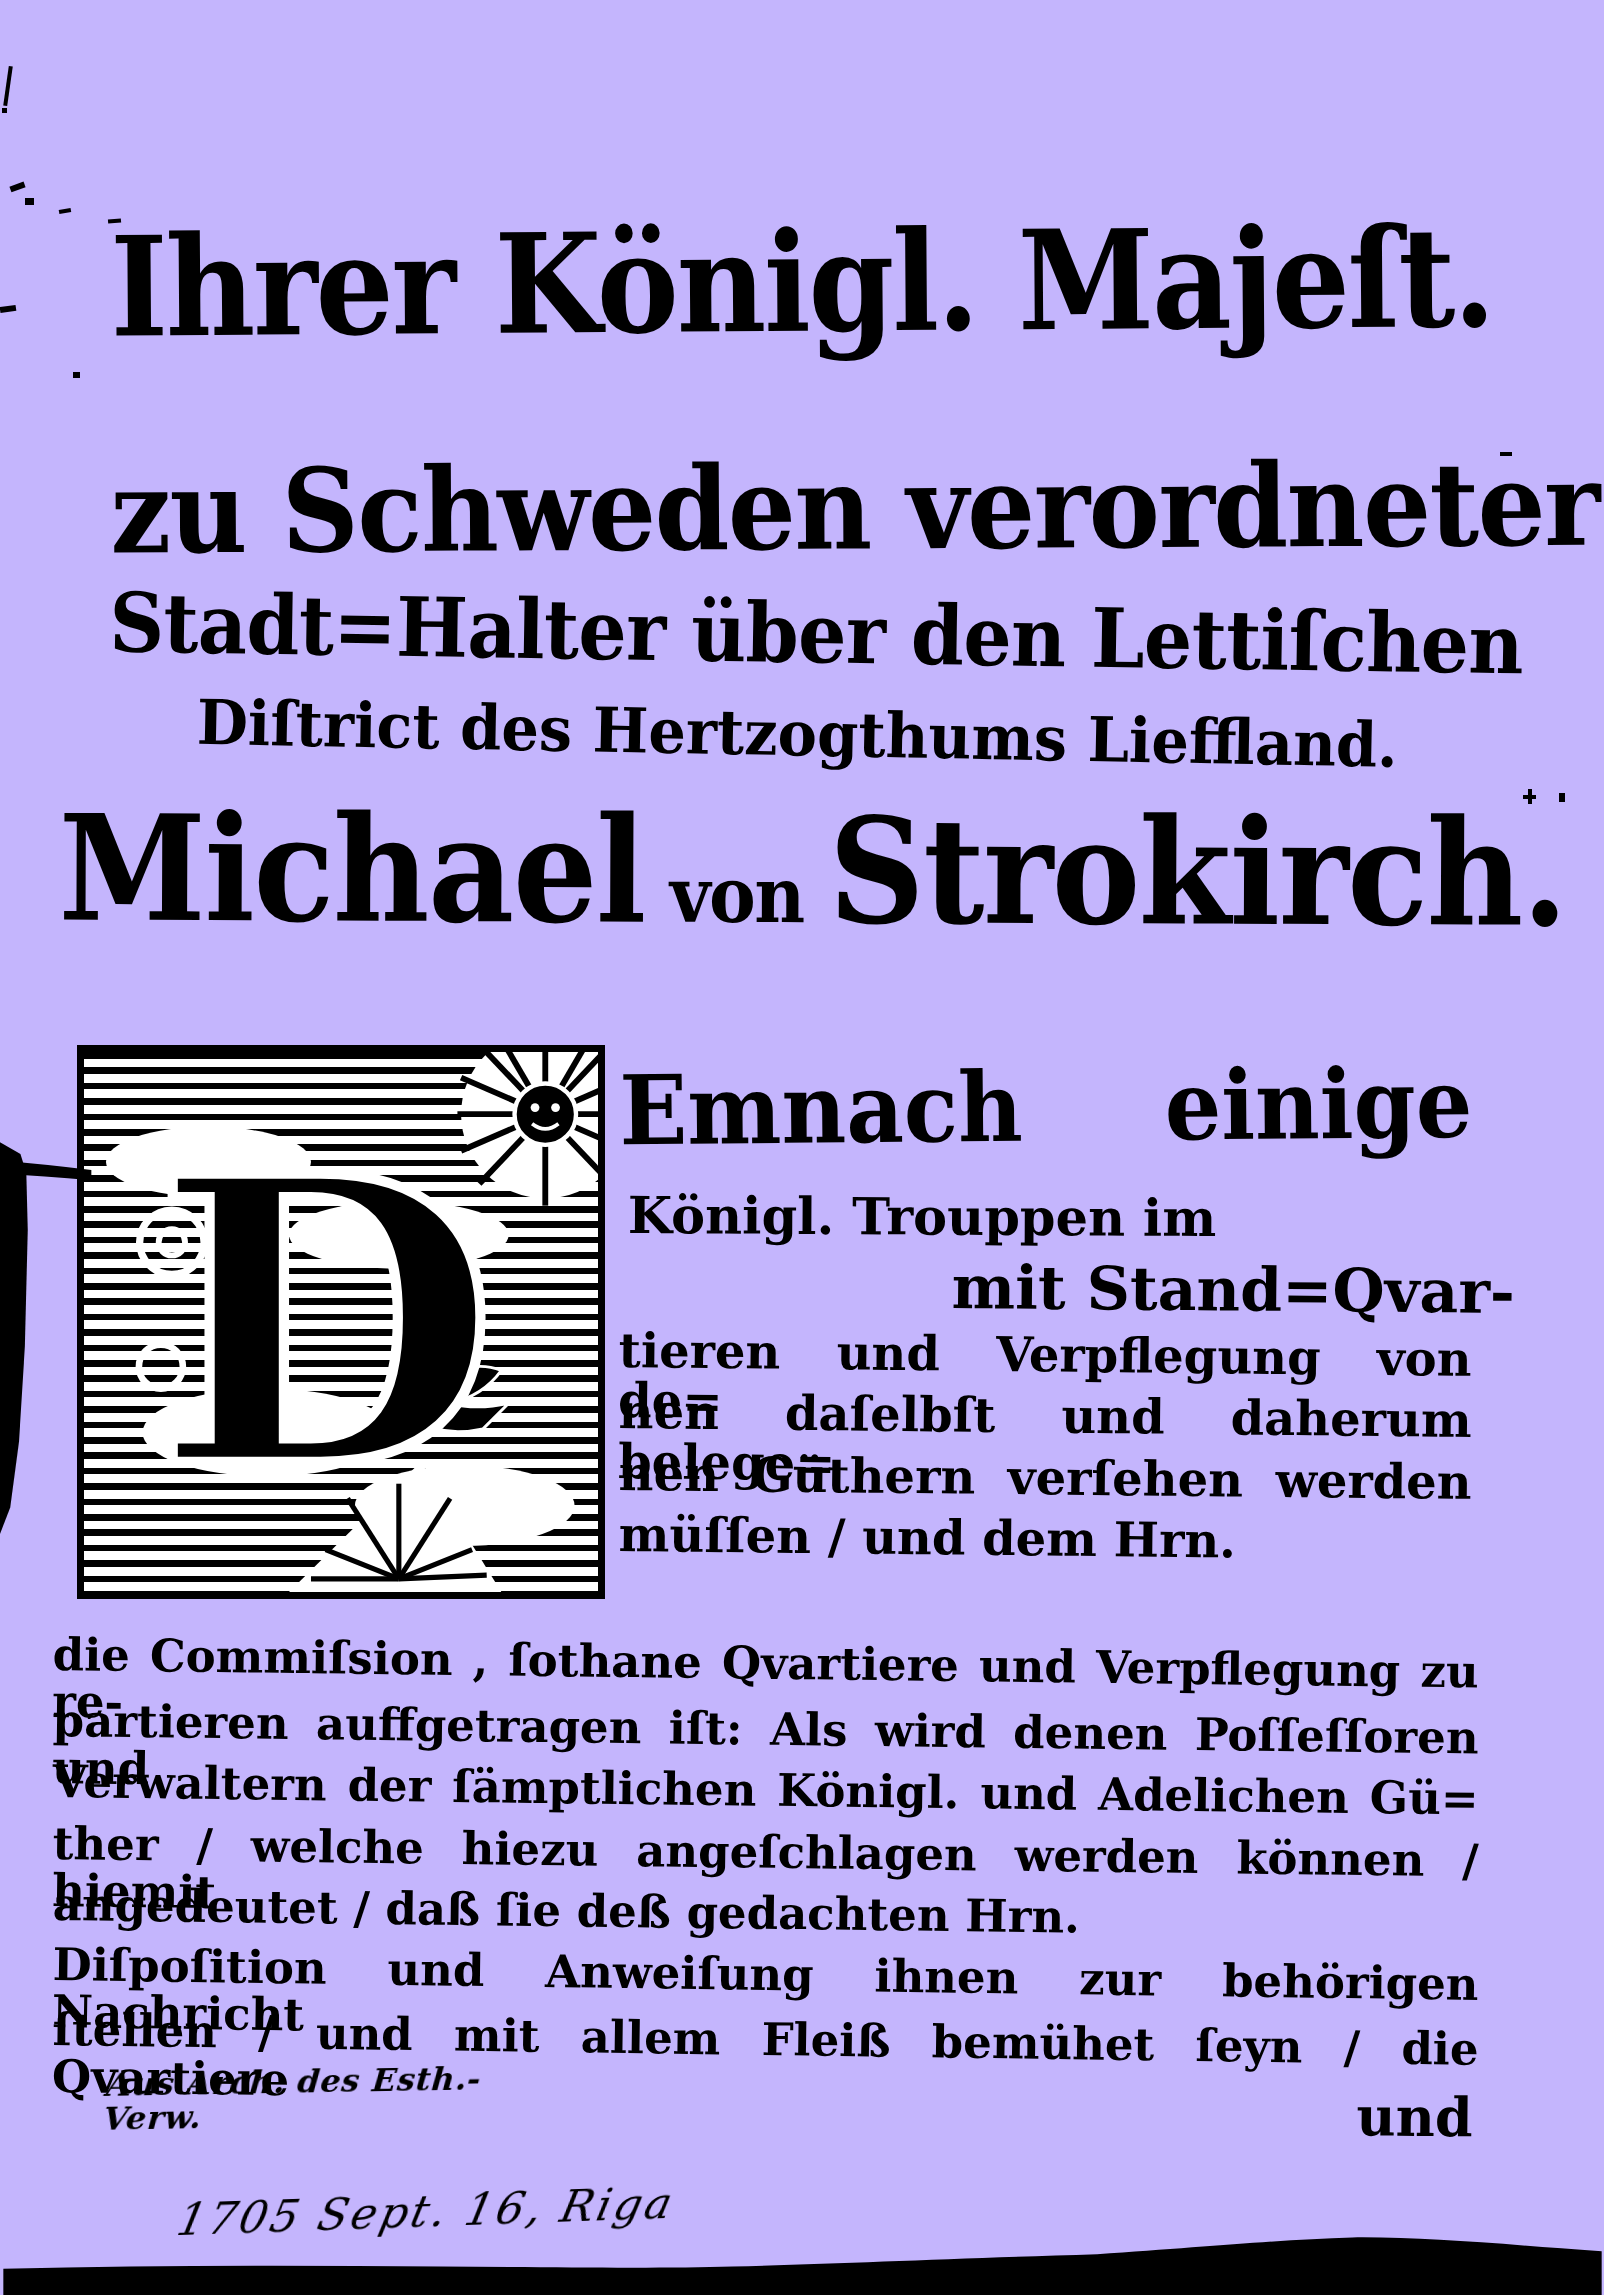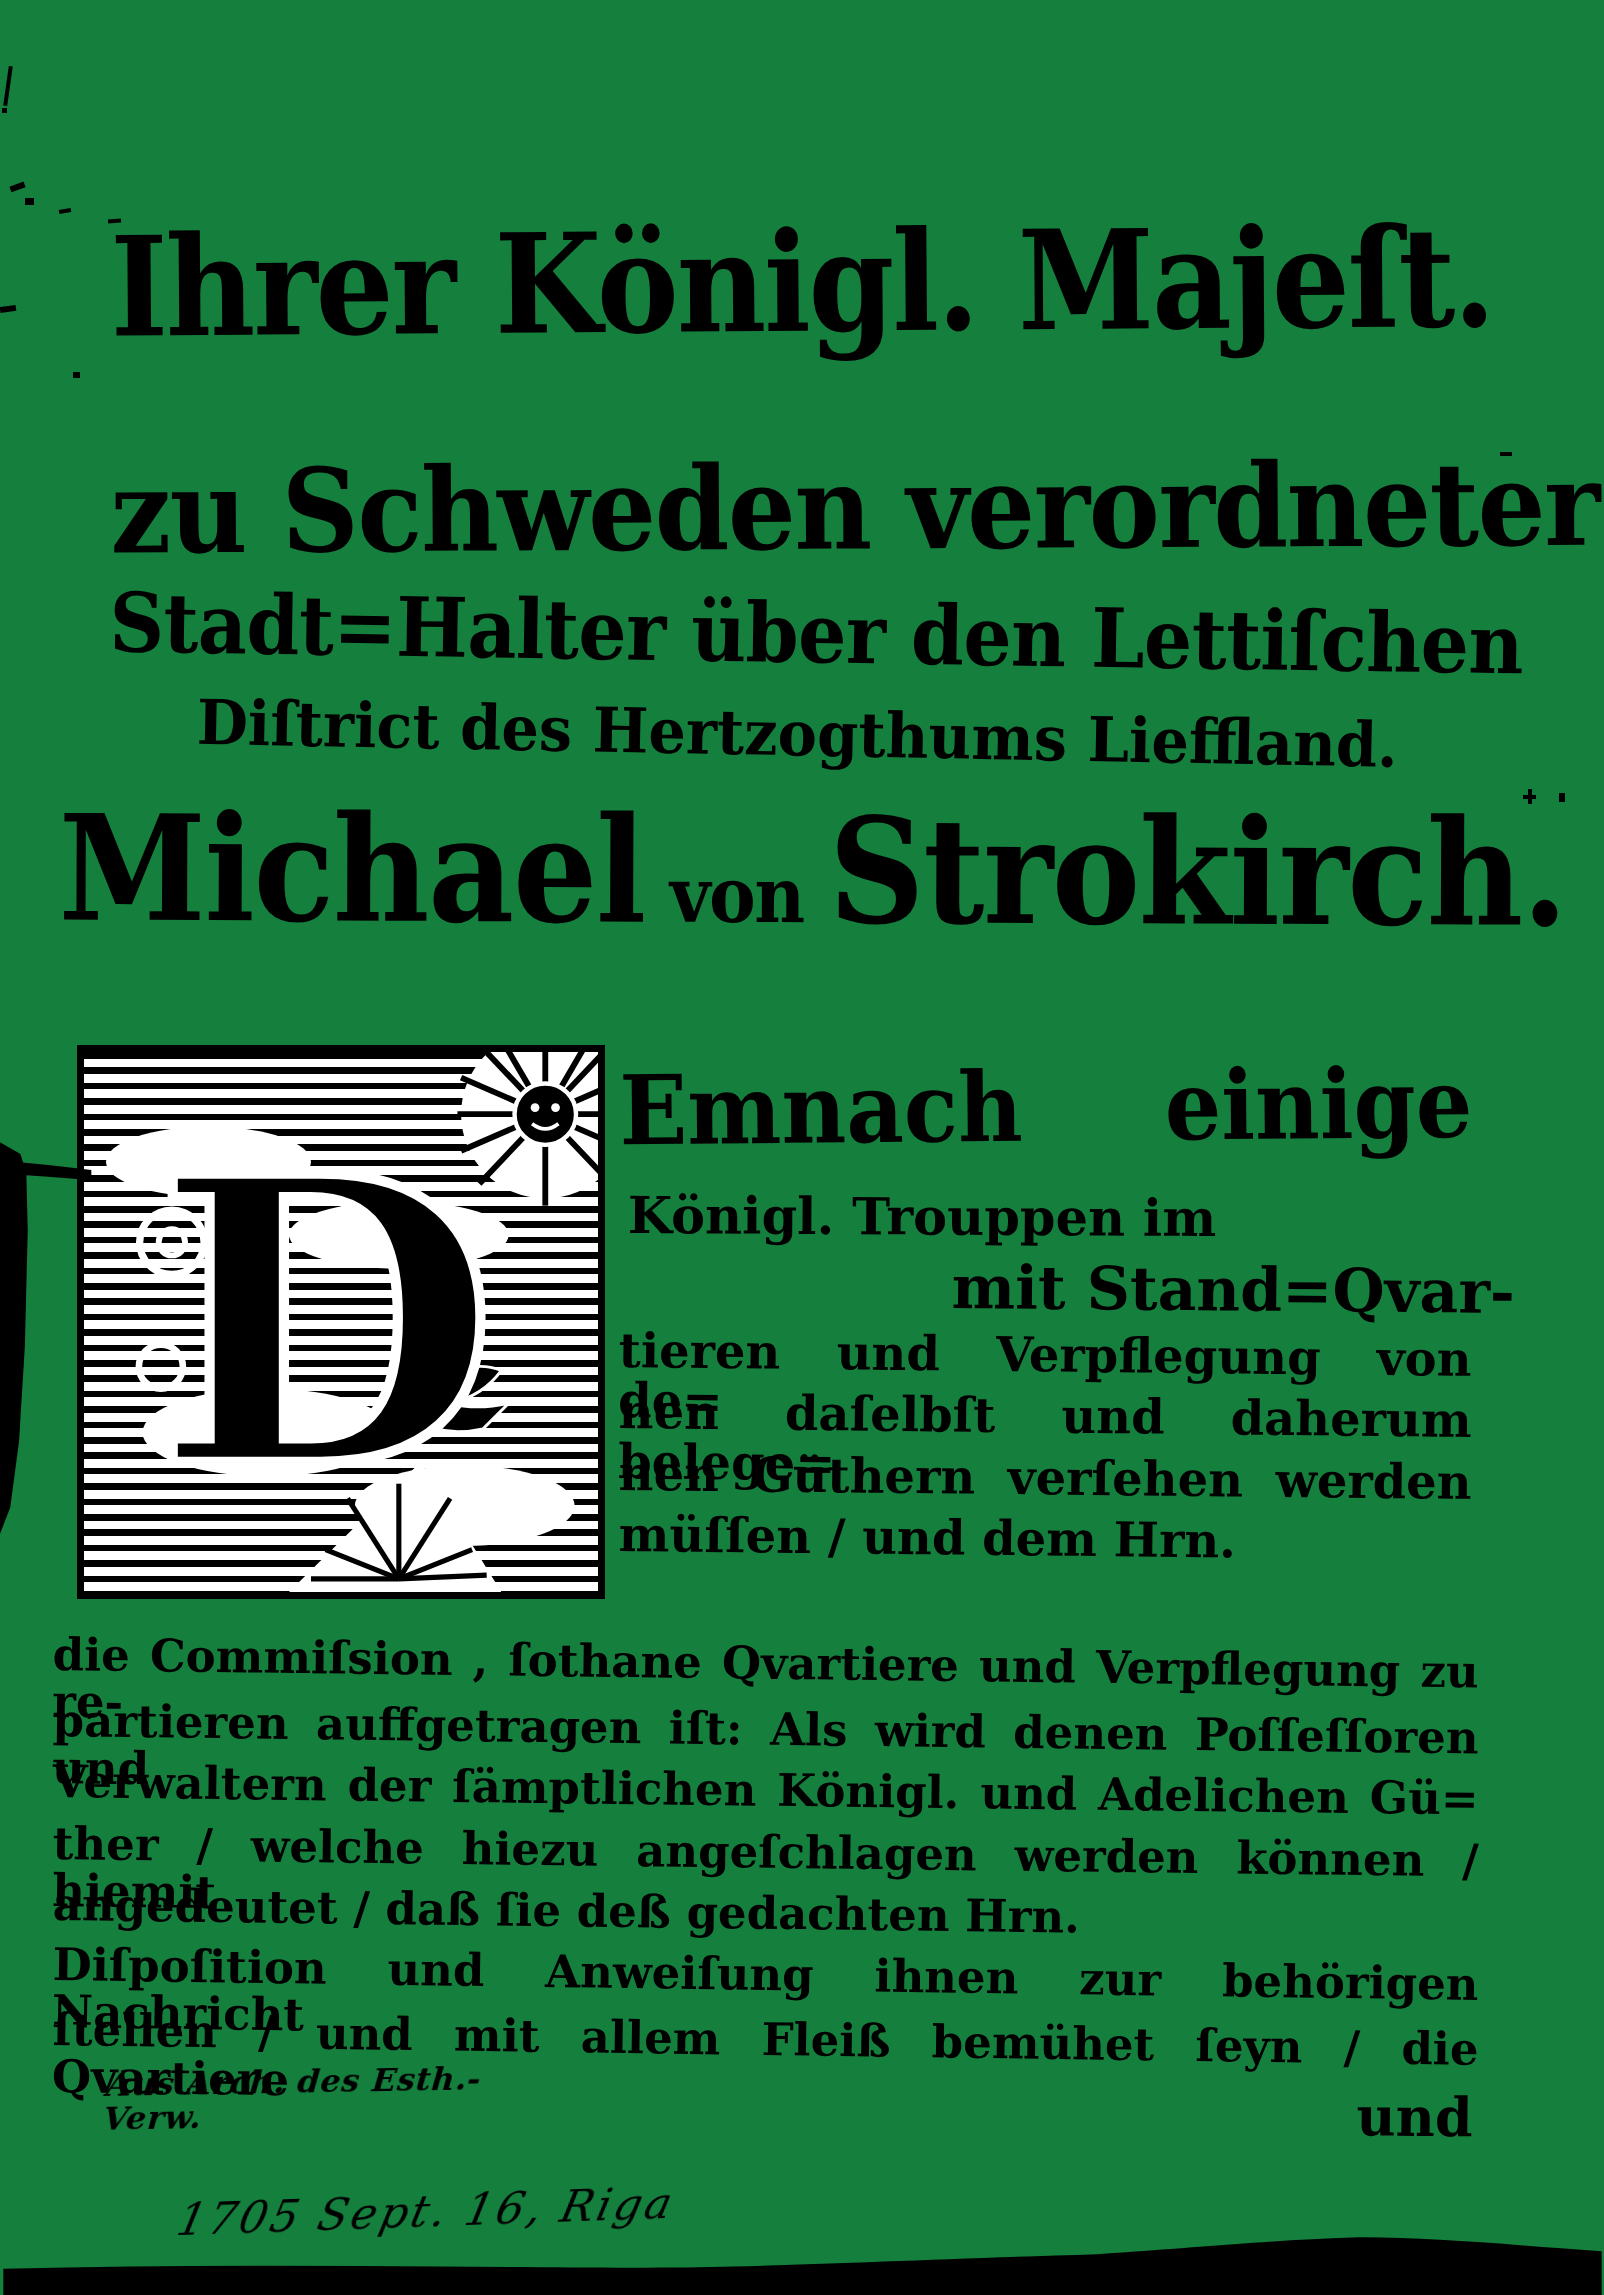--- a/index.html
+++ b/index.html
@@ -1,17 +1,17 @@
 <!DOCTYPE html>
 <html style="font-size:11.7px"><head>
 <meta charset="utf-8">
 <style>
   html,body{margin:0;padding:0;background:#ffffff;}
   #page{
-    position:relative;width:1605px;height:2295px;background:#15803d;
+    position:relative;width:1605px;height:2295px;background:#c4b5fd;
     overflow:hidden;color:#000;
     font-family:"DejaVu Serif", serif;
   }
   .ln{
     position:absolute;font-weight:700;color:#000;line-height:1.05;
     transform-origin:left top;
   }
   .ctr{text-align:center;white-space:nowrap;}
   .rgt{text-align:right;white-space:nowrap;}
   .just{text-align:justify;text-align-last:justify;}

